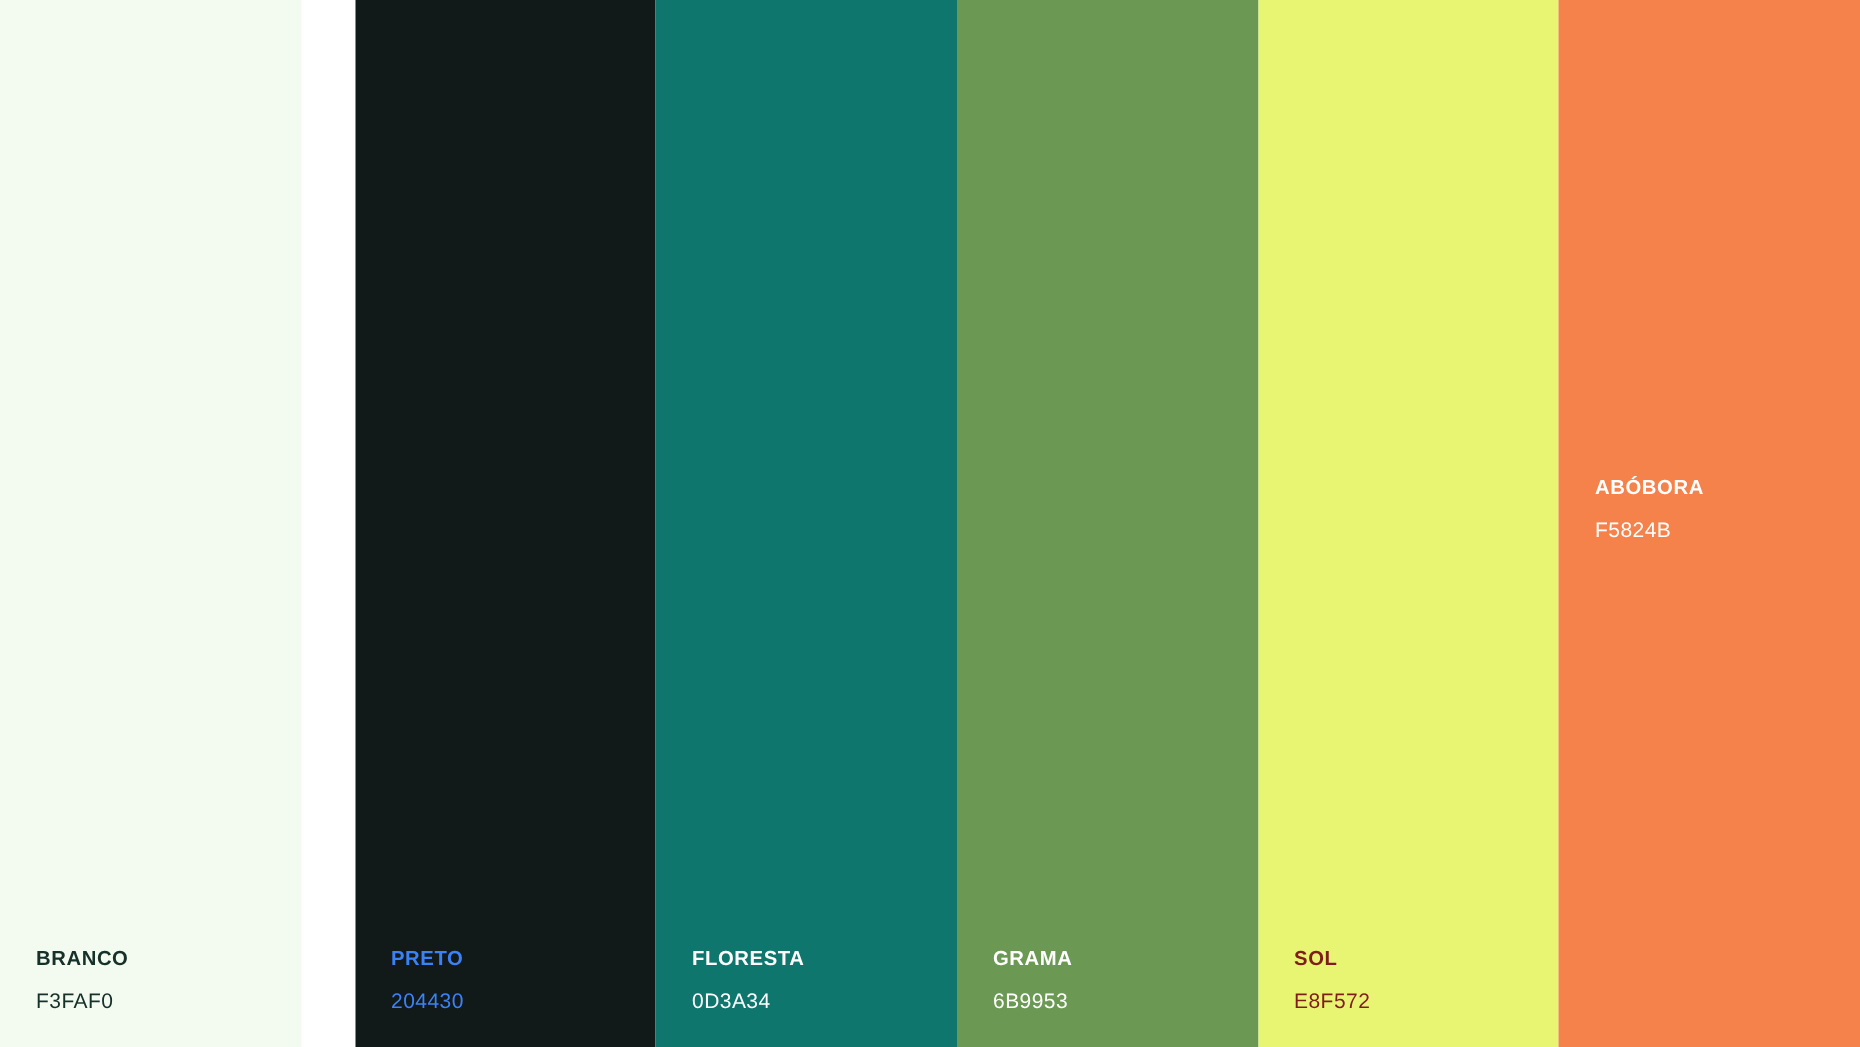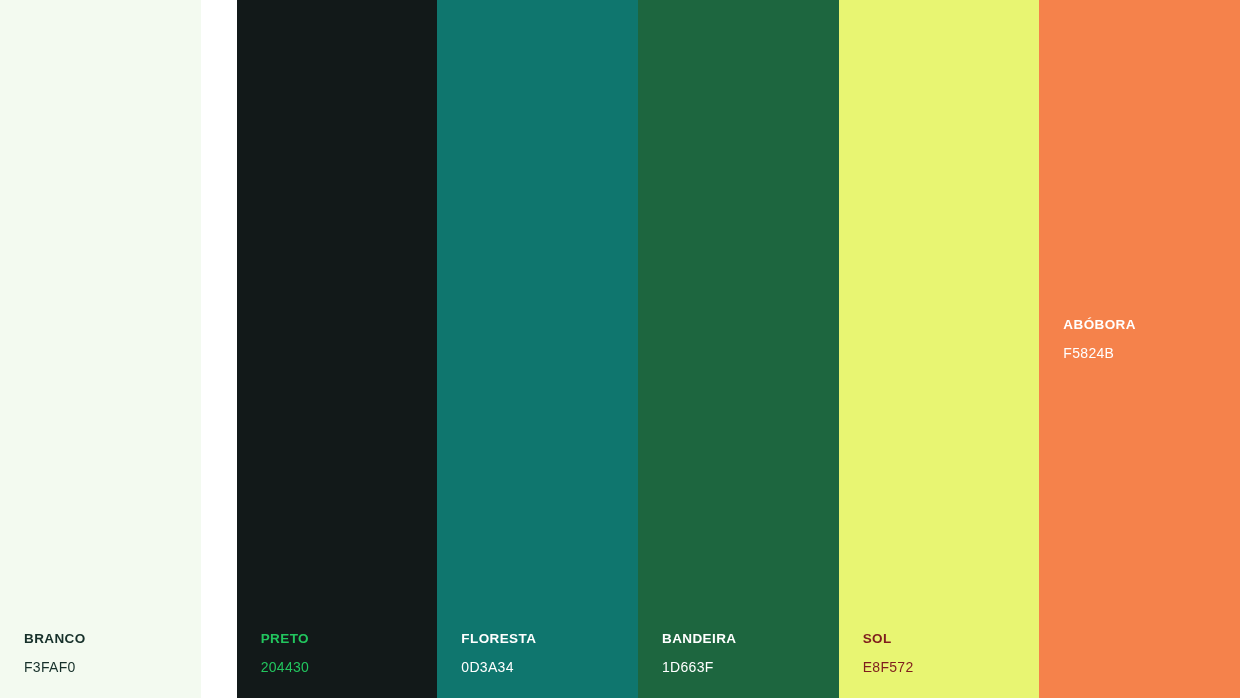--- a/index.html
+++ b/index.html
@@ -47,31 +47,31 @@
   }
 </style>
 </head>
 <body>
 
 <div id="palette">
     <div class="swatch" style="background: rgb(243, 250, 240); color: rgb(22, 48, 42);">
       <div class="swatch-name">BRANCO</div>
       <div class="swatch-hex">F3FAF0</div>
     </div>
-    <div class="swatch" style="background: rgb(18, 25, 25); color: #22c55e; margin-left: 36px;">
+    <div class="swatch" style="background: rgb(18, 25, 25); color: #3b82f6; margin-left: 36px;">
       <div class="swatch-name">PRETO</div>
       <div class="swatch-hex">204430</div>
     </div>
     <div class="swatch" style="background: #0f766e; color: rgb(255, 255, 255);">
       <div class="swatch-name">FLORESTA</div>
       <div class="swatch-hex">0D3A34</div>
     </div>
-    <div class="swatch" style="background: rgb(29, 102, 63); color: rgb(255, 255, 255);">
-      <div class="swatch-name">BANDEIRA</div>
-      <div class="swatch-hex">1D663F</div>
+    <div class="swatch" style="background: rgb(107, 153, 83); color: rgb(255, 255, 255);">
+      <div class="swatch-name">GRAMA</div>
+      <div class="swatch-hex">6B9953</div>
     </div>
     <div class="swatch" style="background: rgb(232, 245, 114); color: #7f1d1d;">
       <div class="swatch-name">SOL</div>
       <div class="swatch-hex">E8F572</div>
     </div>
     <div class="swatch" style="background: rgb(245, 130, 75); color: rgb(255, 255, 255); justify-content: center;">
       <div class="swatch-name">ABÓBORA</div>
       <div class="swatch-hex">F5824B</div>
     </div>
   </div>

